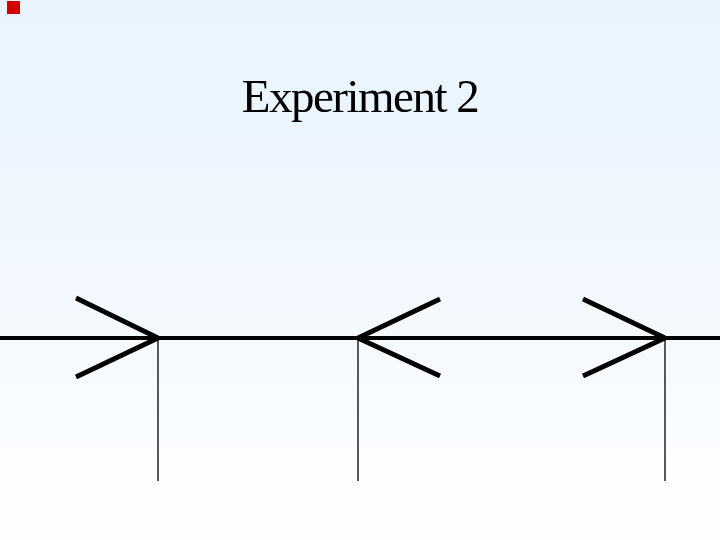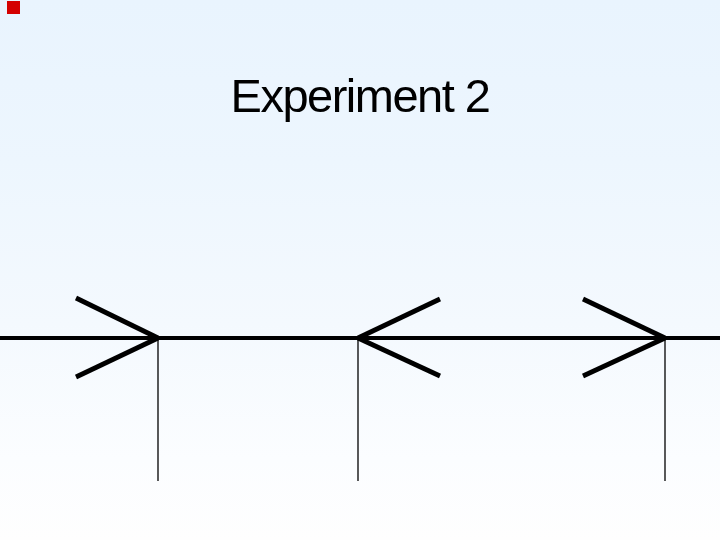--- a/index.html
+++ b/index.html
@@ -49,21 +49,21 @@
     width: 720px;
     height: 540px;
     display: block;
   }
 </style>
 </head>
 <body>
 
 <div class="slide" style="background: linear-gradient(rgb(233, 244, 254) 0%, rgb(237, 246, 254) 30%, rgb(244, 249, 254) 60%, rgb(251, 253, 255) 85%, rgb(254, 254, 254) 100%);">
   <div class="corner-marker" style="background: rgb(212, 0, 0);"></div>
-  <h1 class="slide-title" style="color: rgb(0, 0, 0);">Experiment 2</h1>
+  <h1 class="slide-title" style="color: rgb(0, 0, 0); font-family: Liberation Serif, serif;">Experiment 2</h1>
   <svg class="figure" viewBox="0 0 720 540" xmlns="http://www.w3.org/2000/svg">
       <line x1="0" y1="338" x2="720" y2="338" stroke="#000000" stroke-width="3.8"></line>
       <line x1="76" y1="298" x2="158" y2="338" stroke="#000000" stroke-width="4.8"></line>
       <line x1="76" y1="377" x2="158" y2="338" stroke="#000000" stroke-width="4.8"></line>
       <line x1="440" y1="299" x2="358" y2="338" stroke="#000000" stroke-width="4.8"></line>
       <line x1="440" y1="376" x2="358" y2="338" stroke="#000000" stroke-width="4.8"></line>
       <line x1="583" y1="299" x2="665" y2="338" stroke="#000000" stroke-width="4.8"></line>
       <line x1="583" y1="376" x2="665" y2="338" stroke="#000000" stroke-width="4.8"></line>
       <line x1="158" y1="338" x2="158" y2="481" stroke="#000000" stroke-width="1.3"></line>
       <line x1="358" y1="338" x2="358" y2="481" stroke="#000000" stroke-width="1.3"></line>

